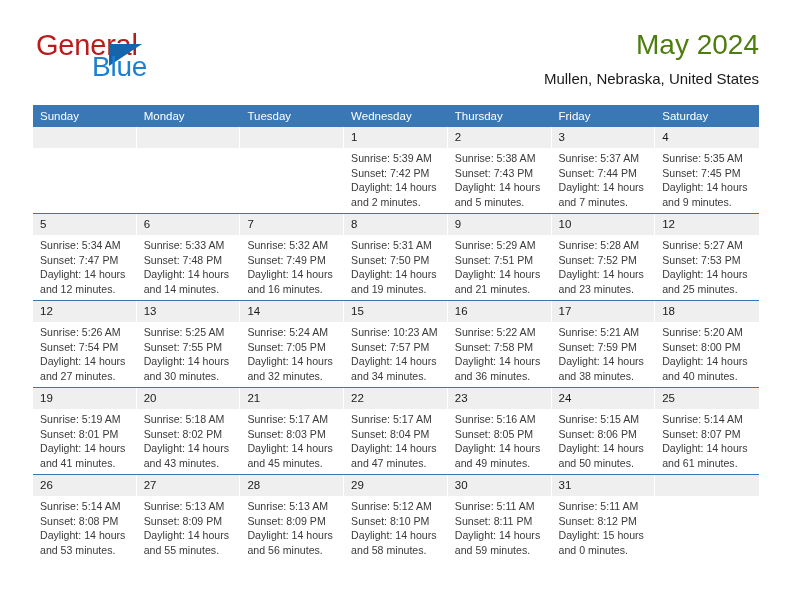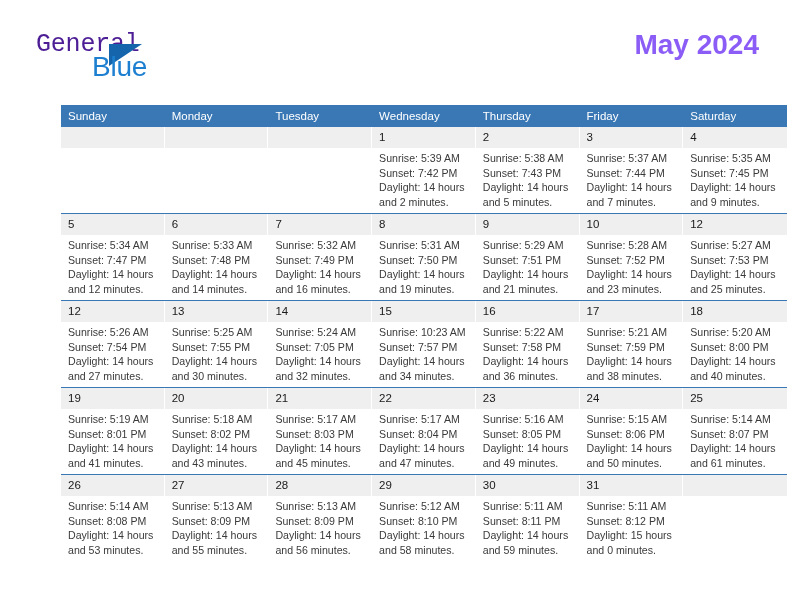--- a/index.html
+++ b/index.html
@@ -32,26 +32,25 @@
     position: absolute;
     left: 3px;
     top: 4px;
     width: 160px;
     height: 56px;
   }
   .logo-general {
     position: absolute;
     left: 0;
     top: 0;
-    font-size: 25px;
-    color: #4c1d95;
+    font-size: 29px;
+    color: #b91c1c;
     letter-spacing: -0.2px;
     line-height: 26px;
     white-space: nowrap;
-    font-family: Liberation Mono, monospace;
   }
   .logo-blue {
     position: absolute;
     left: 56px;
     top: 22px;
     font-size: 28px;
     color: #1c7fd0;
     letter-spacing: -0.2px;
     line-height: 26px;
     white-space: nowrap;
@@ -67,43 +66,42 @@
   }
 
   .title-block {
     position: absolute;
     right: 0;
     top: 0;
     text-align: right;
   }
   .cal-title {
     font-size: 28px;
-    color: #8b5cf6;
+    color: #4d7c0f;
     line-height: 34px;
     white-space: nowrap;
-    font-weight: bold;
+    font-weight: normal;
     margin: 0;
   }
   .cal-subtitle {
     font-size: 15px;
     color: #1a1a1a;
     line-height: 22px;
     margin-top: 6px;
     white-space: nowrap;
   }
 
   
   .calendar {
     position: absolute;
     left: 33px;
     top: 105px;
     width: 726px;
     border-collapse: collapse;
     table-layout: fixed;
-    margin-left: 28px;
   }
   .calendar th {
     background: #3a78b5;
     color: #ffffff;
     font-size: 11.5px;
     font-weight: normal;
     text-align: left;
     padding: 5px 0 5px 7px;
     height: 11px;
     border: none;
@@ -152,20 +150,21 @@
 <div class="page">
 
   <div class="masthead">
     <div class="logo">
       <span class="logo-general">General</span>
       <span class="logo-triangle"></span>
       <span class="logo-blue">Blue</span>
     </div>
     <div class="title-block">
       <h1 class="cal-title">May 2024</h1>
+      <div class="cal-subtitle">Mullen, Nebraska, United States</div>
     </div>
   </div>
 
   <table class="calendar">
     <thead>
       <tr>
         <th>Sunday</th>
         <th>Monday</th>
         <th>Tuesday</th>
         <th>Wednesday</th>

